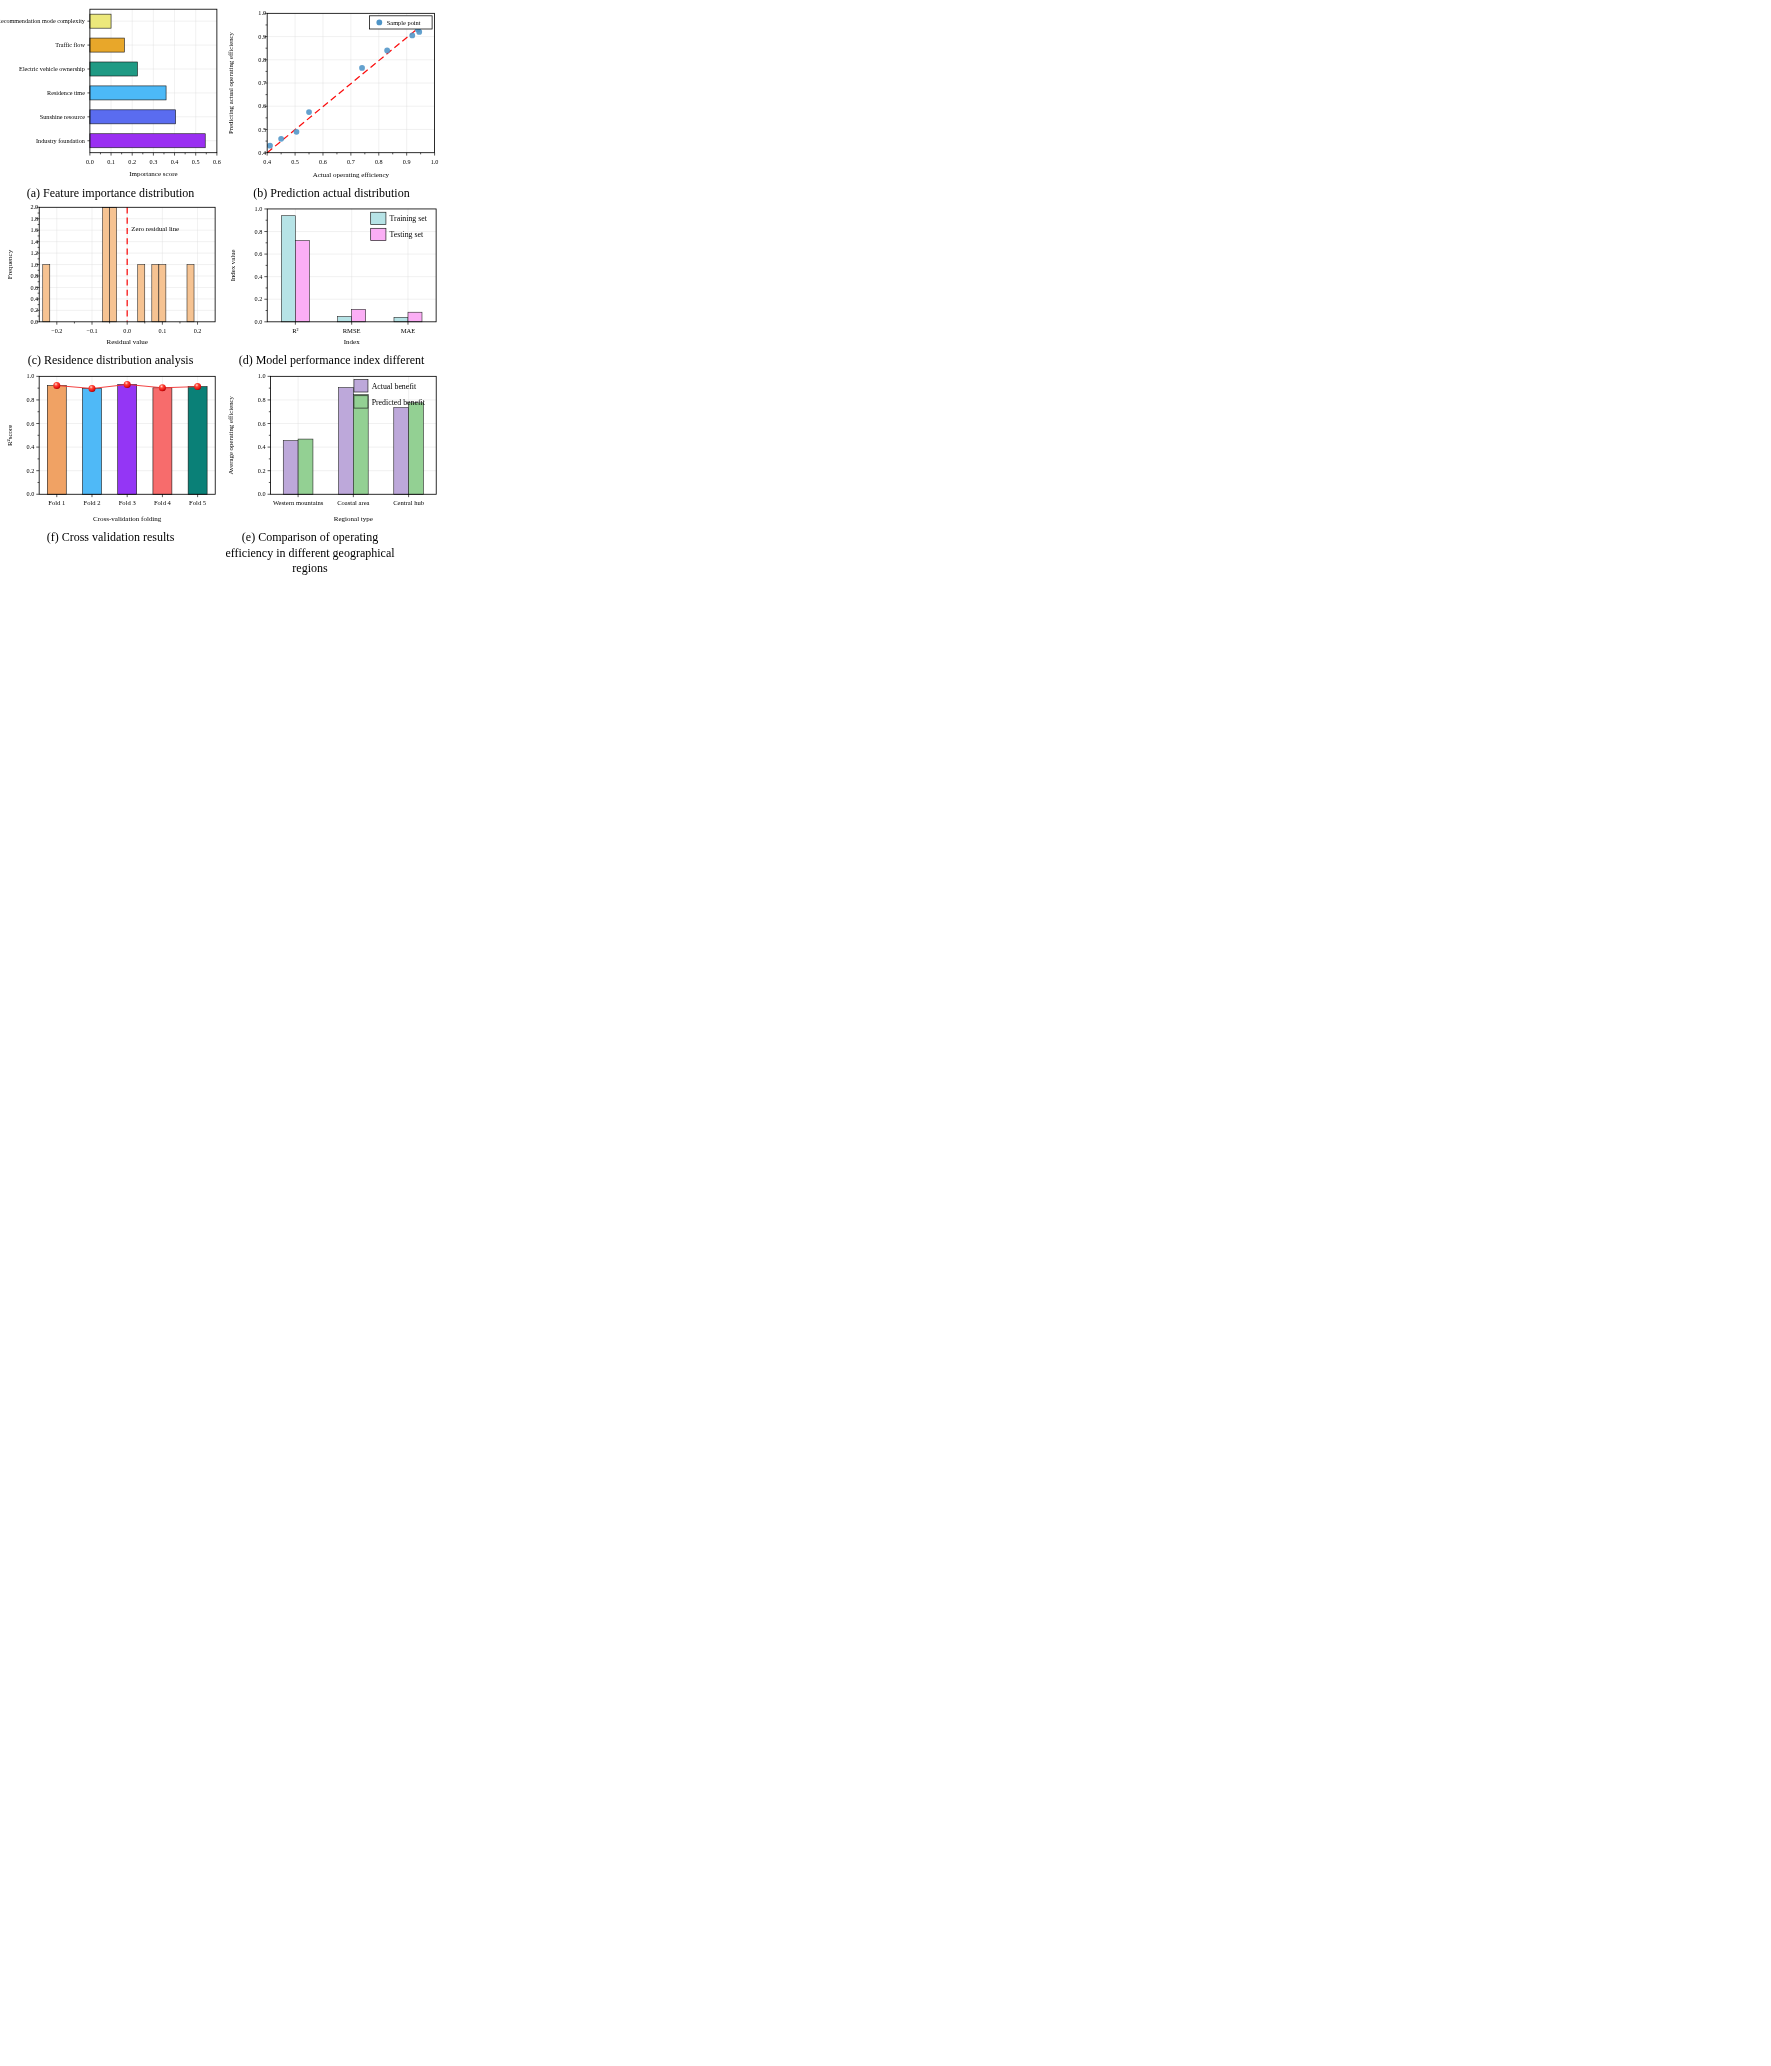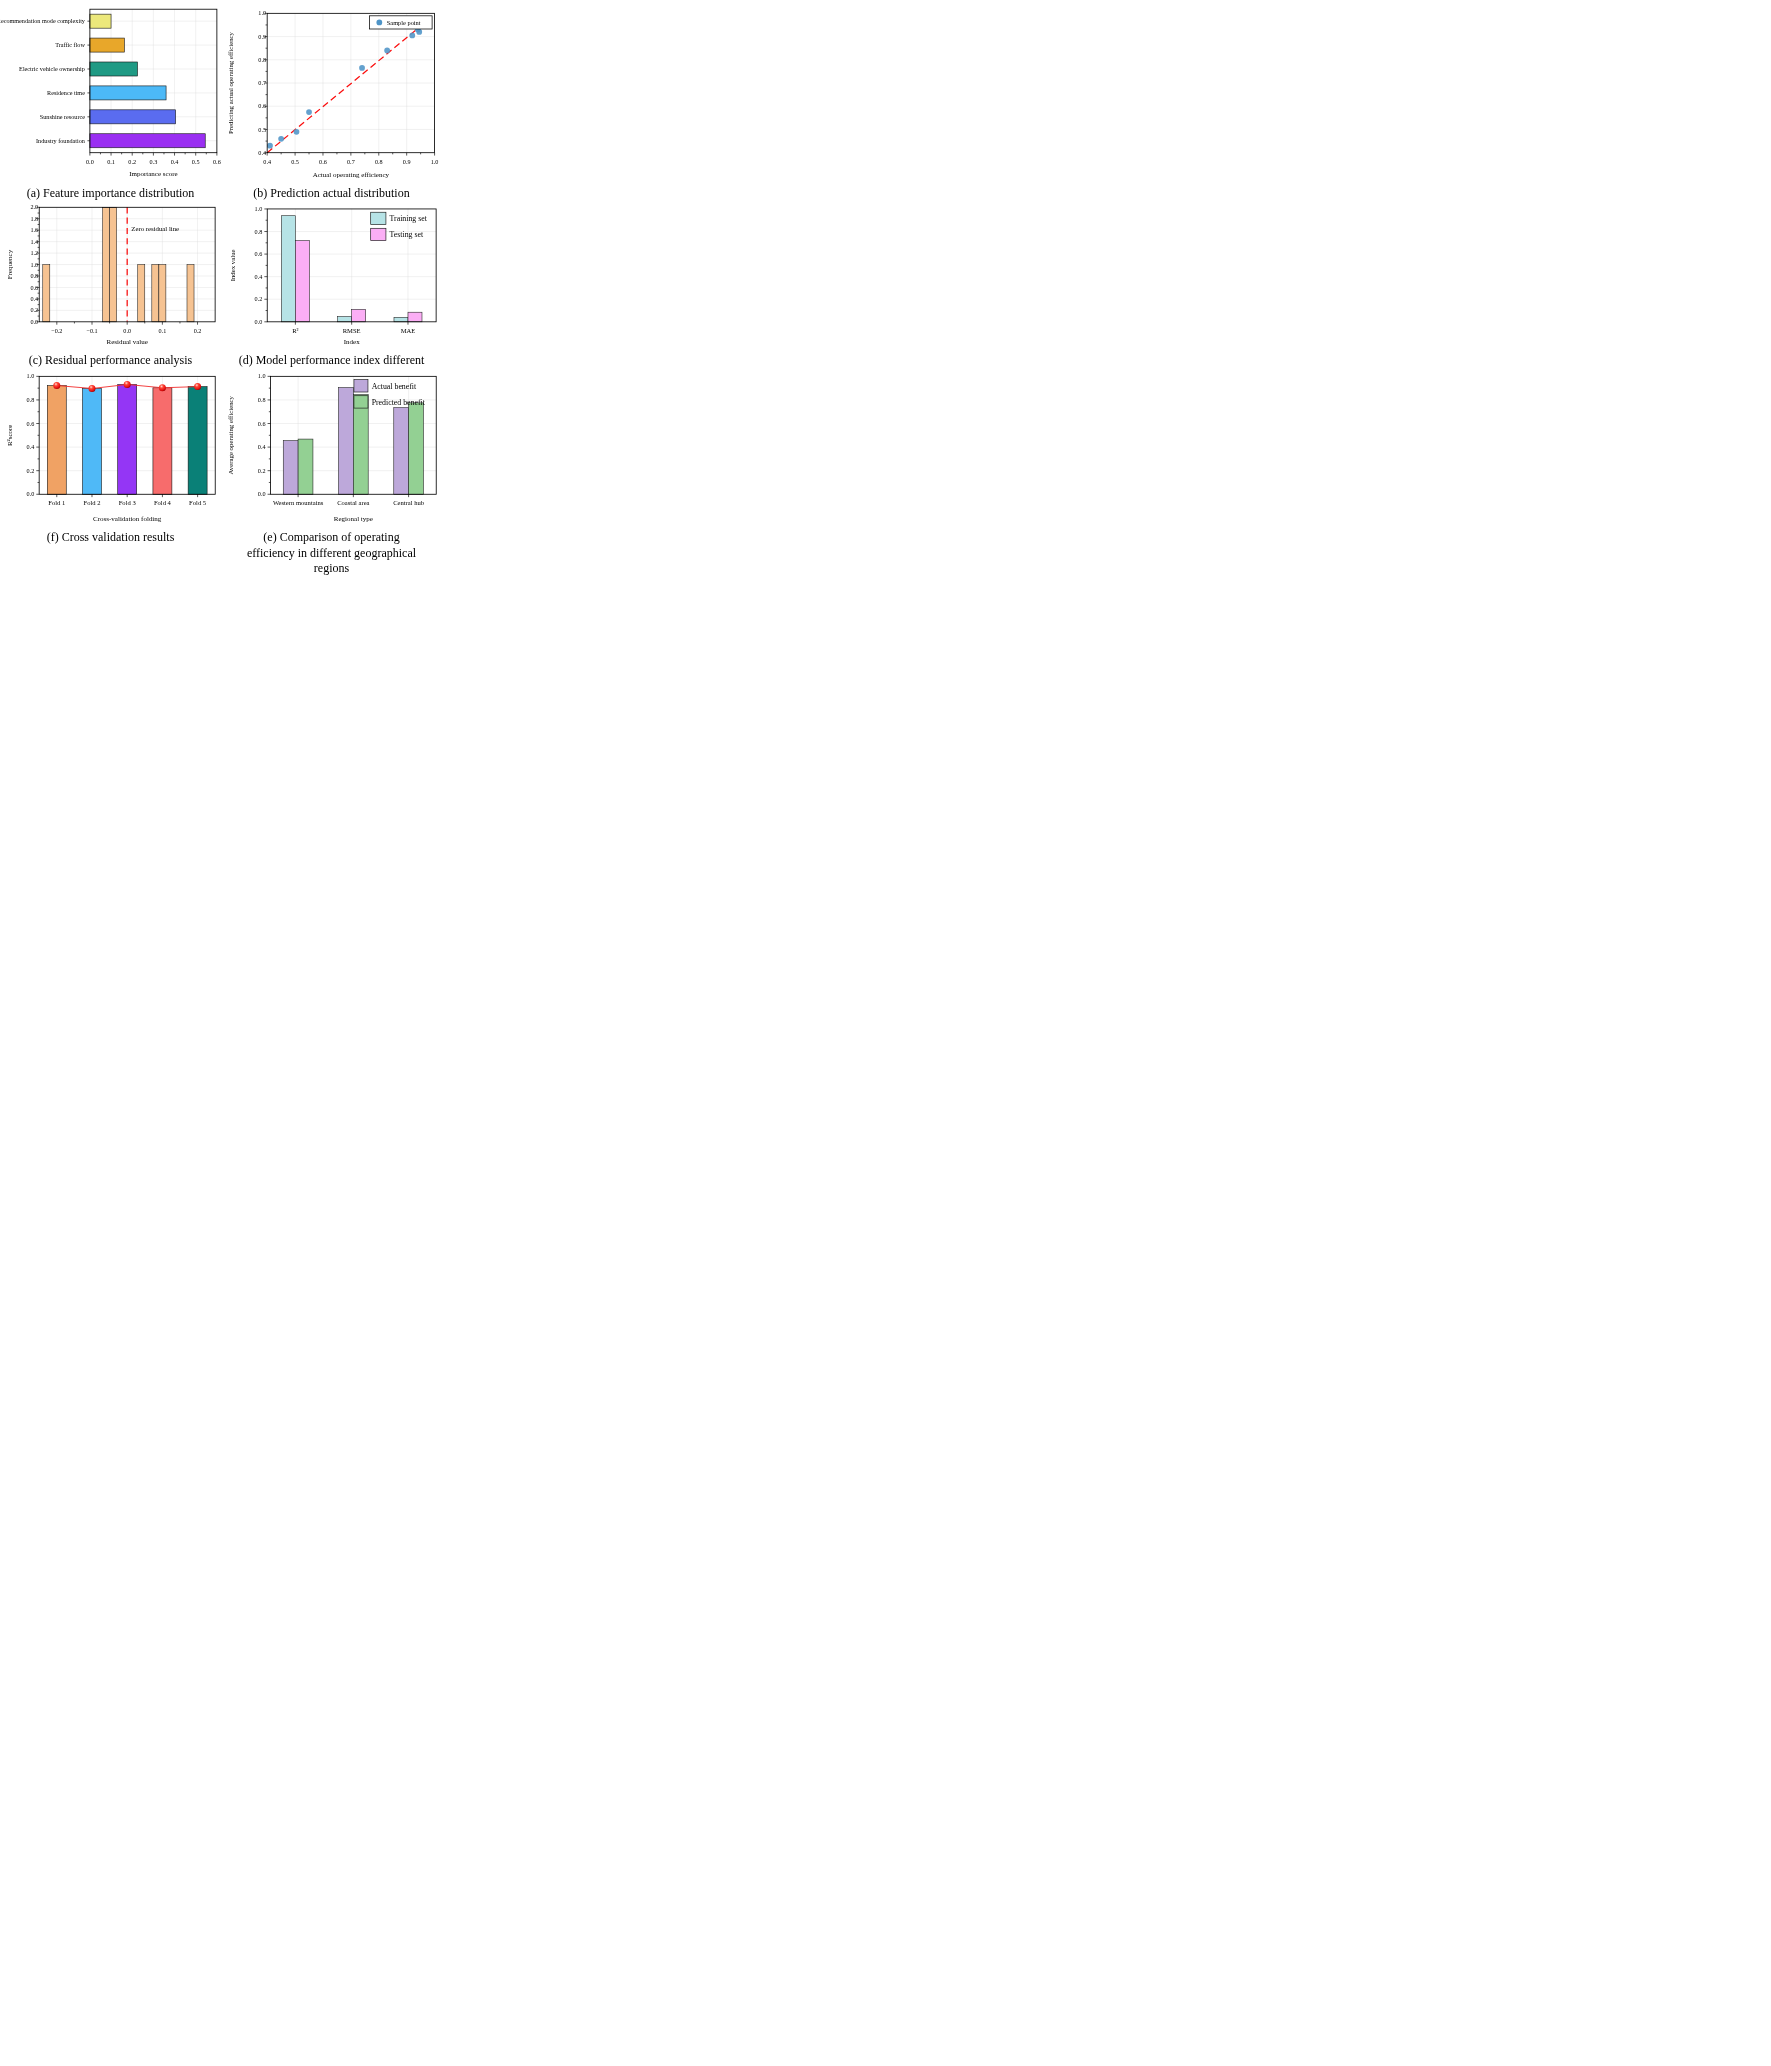--- a/index.html
+++ b/index.html
@@ -1,18 +1,18 @@
 <!DOCTYPE html>
 <html style="font-size:6.6px"><head>
 <meta charset="utf-8">
 <style>
   html,body{margin:0;padding:0;background:#ffffff;}
   body{width:443px;font-family:"Liberation Serif","DejaVu Serif",serif;color:#000;}
   .page{width:443px;padding:2.5px 0 4.1px 0;display:grid;grid-template-columns:221px 221px;}
-  .panel{display:flex;flex-direction:column;align-items:center;margin-bottom:2.5px;}
+  .panel{display:flex;flex-direction:column;margin-bottom:2.5px;}
   .cap{font-size:12px;text-align:center;margin-top:4.1px;line-height:1.3;white-space:nowrap;}
   .cap-wrap{white-space:normal;max-width:178px;}
   svg text{font-family:"Liberation Serif","DejaVu Serif",serif;fill:#000;}
 </style>
 </head>
 <body>
 
 <div class="page">
   <section class="panel">
     <svg width="221" height="179" viewBox="0 0 536 432">
@@ -217,21 +217,21 @@
           <line x1="95" y1="49.69999999999999" x2="91" y2="49.69999999999999" stroke="#000000" stroke-width="1.6"></line>
           <line x1="95" y1="35.79999999999998" x2="88" y2="35.79999999999998" stroke="#000000" stroke-width="1.6"></line>
           <text x="83" y="40.79999999999998" font-size="15" text-anchor="middle">1.8</text>
           <line x1="95" y1="21.899999999999977" x2="91" y2="21.899999999999977" stroke="#000000" stroke-width="1.6"></line>
           <line x1="95" y1="8" x2="88" y2="8" stroke="#000000" stroke-width="1.6"></line>
           <text x="83" y="13" font-size="15" text-anchor="middle">2.0</text>
           <text x="308.5" y="340" font-size="17" text-anchor="middle">Residual value</text>
           <text x="28" y="147" font-size="17" text-anchor="middle" transform="rotate(-90 28 147)">Frequency</text>
         </g>
       </svg>
-    <div class="cap">(c) Residual performance analysis</div>
+    <div class="cap">(c) Residence distribution analysis</div>
   </section>
   <section class="panel">
     <svg width="221" height="145" viewBox="0 0 536 352">
         <g>
           <line x1="180.33333333333331" y1="12" x2="180.33333333333331" y2="286" stroke="#dcdcdc" stroke-width="1"></line>
           <line x1="317" y1="12" x2="317" y2="286" stroke="#dcdcdc" stroke-width="1"></line>
           <line x1="453.66666666666663" y1="12" x2="453.66666666666663" y2="286" stroke="#dcdcdc" stroke-width="1"></line>
           <line x1="112" y1="286" x2="105" y2="286" stroke="#000000" stroke-width="1.6"></line>
           <text x="100" y="291" font-size="15" text-anchor="end">0.0</text>
           <line x1="112" y1="258.6" x2="108" y2="258.6" stroke="#000000" stroke-width="1.6"></line>

